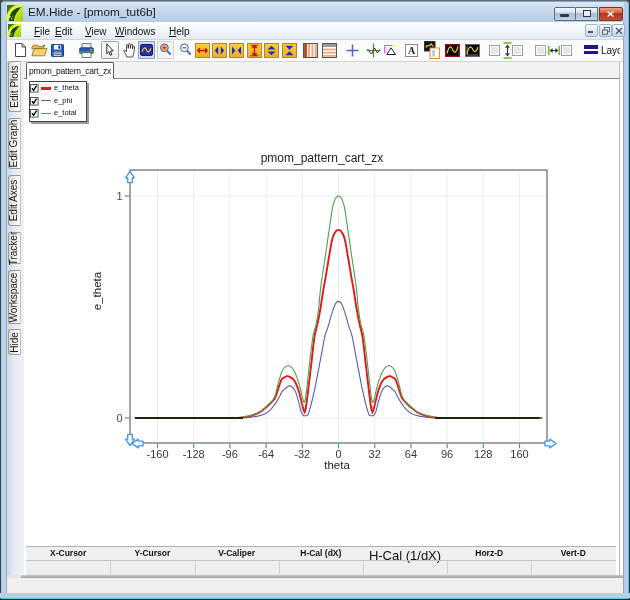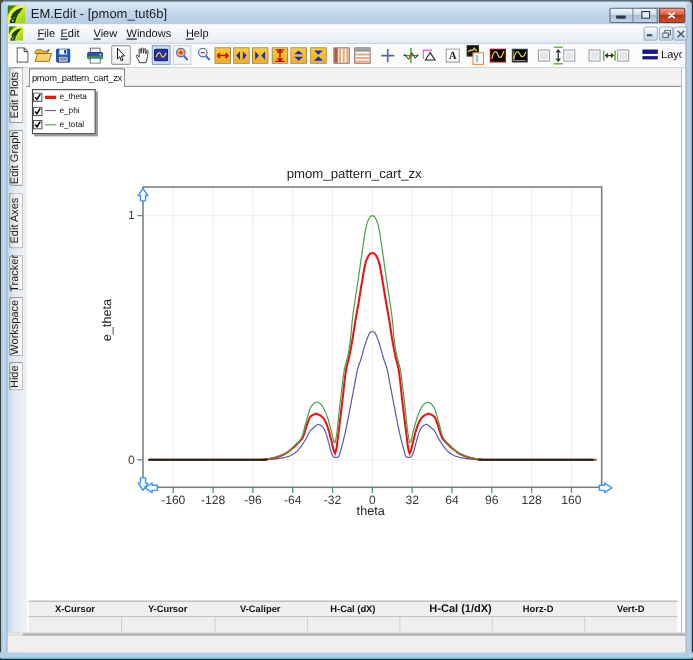--- a/index.html
+++ b/index.html
@@ -35,21 +35,21 @@
 <rect width="16" height="16" fill="url(#ig7)"></rect>
 <path d="M-1,17 C-1,6 4,0 12,-1 L4,-1 L-1,0 Z" fill="#3a7a0e"></path>
 <path d="M2,16 C2,8 6,3 14,2 C10,8 8,11 7,16 Z" fill="#17470a"></path>
 <path d="M0,16 C1,7 6,1.5 15,0.5" stroke="#f2fa40" stroke-width="2.2" fill="none"></path>
 <path d="M7.5,16 C8.5,10 10,6 16,3.5" stroke="#c8e428" stroke-width="1.2" fill="none"></path>
 <circle cx="2.6" cy="11.8" r="1.0" fill="#e8f4c8"></circle>
 <circle cx="4.6" cy="13.8" r="0.8" fill="#e8f4c8"></circle>
 <circle cx="5.8" cy="11.2" r="0.6" fill="#b8d470"></circle>
 <circle cx="3.4" cy="9.2" r="0.5" fill="#b8d470"></circle>
 </svg>
-<div class="abs" style="left:28px;top:5px;font-size:11.8px;color:#1c1c1c">EM.Edit - [pmom_tut6b]</div>
+<div class="abs" style="left:28px;top:5px;font-size:11.8px;color:#1c1c1c">EM.Hide - [pmom_tut6b]</div>
 <div class="abs" style="left:554px;top:7px;width:20px;height:12px;border:1px solid #5e6e80;border-radius:2px 0 0 2px;background:linear-gradient(#f4f8fb,#cfdceb 45%,#a8bdd4 46%,#c2d4e6)"></div>
 <div class="abs" style="left:560px;top:14px;width:9px;height:3px;background:#2d3b49;border-radius:1px"></div>
 <div class="abs" style="left:576px;top:7px;width:21px;height:12px;border:1px solid #5e6e80;border-left:none;background:linear-gradient(#f4f8fb,#cfdceb 45%,#a8bdd4 46%,#c2d4e6)"></div>
 <div class="abs" style="left:583px;top:10px;width:6px;height:5px;border:1px solid #2d3b49;background:#e8eef5"></div>
 <div class="abs" style="left:599px;top:7px;width:22px;height:12px;border:1px solid #74352a;border-radius:0 2px 2px 0;background:linear-gradient(#f0a183,#d9573a 45%,#b33317 46%,#c8502e)"></div>
 <svg class="abs" style="left:606px;top:9.5px" width="9" height="8" viewBox="0 0 12 9">
     <path d="M2.8,1.8 L9.2,7.2 M9.2,1.8 L2.8,7.2" stroke="#fff" stroke-width="2" fill="none" stroke-linecap="round"></path>
   </svg>
 <div class="abs" style="left:7px;top:22px;width:616px;height:17px;background:linear-gradient(#fdfdfe,#eef2f8 70%,#e4ebf4)"></div>
 <svg class="abs" style="left:8px;top:24px" width="13" height="13" viewBox="0 0 16 16">
@@ -333,21 +333,21 @@
     <rect x="0.5" y="0.5" width="7.6" height="7.6" fill="#fff" stroke="#555"></rect>
     <path d="M2,4.3 L3.6,6.3 L6.6,1.6" stroke="#000" stroke-width="1.4" fill="none"></path>
   </svg>
 <div class="abs" style="left:40.5px;top:112.8px;width:10px;height:1.6px;background:#4ca04c"></div>
 <div class="abs" style="left:54px;top:108.39999999999999px;font-size:7.5px;color:#111">e_total</div>
 <div class="abs" style="left:26px;top:546px;width:590px;height:28px;background:#f0eeee;border-top:1px solid #b0b0b0;box-sizing:border-box"></div>
 <div class="abs" style="left:26.2px;top:548px;width:84px;text-align:center;font-size:8.5px;font-weight:bold;color:#111">X-Cursor</div>
 <div class="abs" style="left:110.4px;top:548px;width:84px;text-align:center;font-size:8.5px;font-weight:bold;color:#111">Y-Cursor</div>
 <div class="abs" style="left:194.6px;top:548px;width:84px;text-align:center;font-size:8.5px;font-weight:bold;color:#111">V-Caliper</div>
 <div class="abs" style="left:278.8px;top:548px;width:84px;text-align:center;font-size:8.5px;font-weight:bold;color:#111">H-Cal (dX)</div>
-<div class="abs" style="left:363.0px;top:548px;width:84px;text-align:right;font-size:10px;font-weight:bold;color:#111">H-Cal (1/dX)</div>
+<div class="abs" style="left:363.0px;top:548px;width:84px;text-align:center;font-size:13px;font-weight:normal;color:#111">H-Cal (1/dX)</div>
 <div class="abs" style="left:447.2px;top:548px;width:84px;text-align:center;font-size:8.5px;font-weight:bold;color:#111">Horz-D</div>
 <div class="abs" style="left:531.4px;top:548px;width:84px;text-align:center;font-size:8.5px;font-weight:bold;color:#111">Vert-D</div>
 <div class="abs" style="left:26px;top:560px;width:590px;height:1px;background:#c4c4c4"></div>
 <div class="abs" style="left:110.3px;top:561px;width:1px;height:13px;background:#d2d0d0"></div>
 <div class="abs" style="left:194.5px;top:561px;width:1px;height:13px;background:#d2d0d0"></div>
 <div class="abs" style="left:278.7px;top:561px;width:1px;height:13px;background:#d2d0d0"></div>
 <div class="abs" style="left:362.9px;top:561px;width:1px;height:13px;background:#d2d0d0"></div>
 <div class="abs" style="left:447.1px;top:561px;width:1px;height:13px;background:#d2d0d0"></div>
 <div class="abs" style="left:531.3px;top:561px;width:1px;height:13px;background:#d2d0d0"></div>
 <div class="abs" style="left:26px;top:574px;width:590px;height:1px;background:#e2e0e0"></div>

